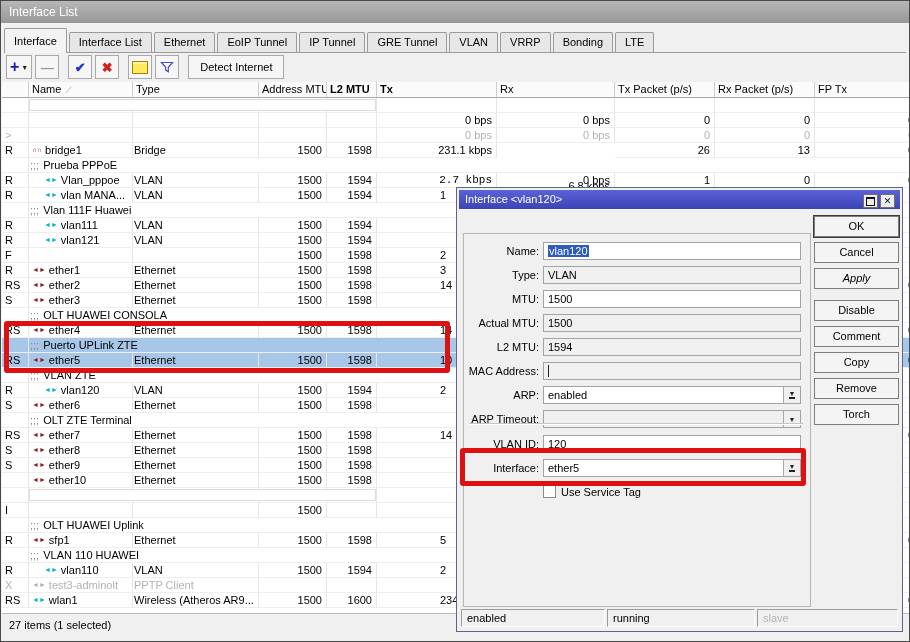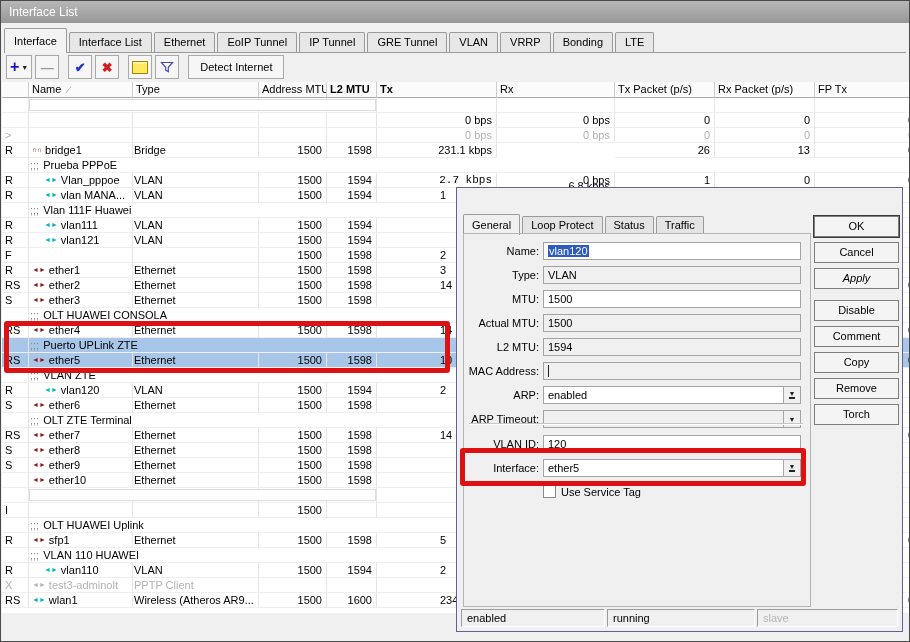--- a/index.html
+++ b/index.html
@@ -502,30 +502,34 @@
         <div class="c c-amtu ra" style="left: 257px; width: 68px;">1500</div>
         <div class="c c-l2 ra" style="left: 325px; width: 50px;">1600</div>
         <div class="c c-tx" style="left: 375px; width: 120px;"><span class="cut">234</span></div>
         <div class="c c-rx ra" style="left: 495px; width: 118px;"></div>
         <div class="c c-txp ra" style="left: 613px; width: 100px;"></div>
         <div class="c c-rxp ra" style="left: 713px; width: 100px;"></div>
         <div class="c c-fp ra" style="left: 813px; width: 100px; padding-right: 0px;">0</div>
       </div>
     </div>
 
+  <div class="statusbar">
+    <span>27 items (1 selected)</span>
+  </div>
 
   <div class="anno anno1"></div>
 
   <div class="dialog">
-    <div class="dlg-tabs" id="dlgtabs">
-        <div class="dlg-tab active">General</div>
-        <div class="dlg-tab">Loop Protect</div>
-        <div class="dlg-tab">Status</div>
-        <div class="dlg-tab">Traffic</div>
-      </div>
+    <div class="dlg-title">
+      <span>Interface &lt;vlan120&gt;</span>
+      <span class="dlg-winbtn dlg-max">
+          <span class="maxglyph"></span>
+        </span>
+      <span class="dlg-winbtn dlg-close">✕</span>
+    </div>
     <div class="dlg-frame"></div>
     <div id="dlgfields">
         <div class="fl" style="top: 57px;">Name:</div>
         <div class="fv" style="top: 54px;"><span class="selval">vlan120</span></div>
         <div class="fl" style="top: 81px;">Type:</div>
         <div class="fv readonly" style="top: 78px;"><span>VLAN</span></div>
         <div class="fl" style="top: 105px;">MTU:</div>
         <div class="fv" style="top: 102px;"><span>1500</span></div>
         <div class="fl" style="top: 129px;">Actual MTU:</div>
         <div class="fv readonly" style="top: 126px;"><span>1500</span></div>

